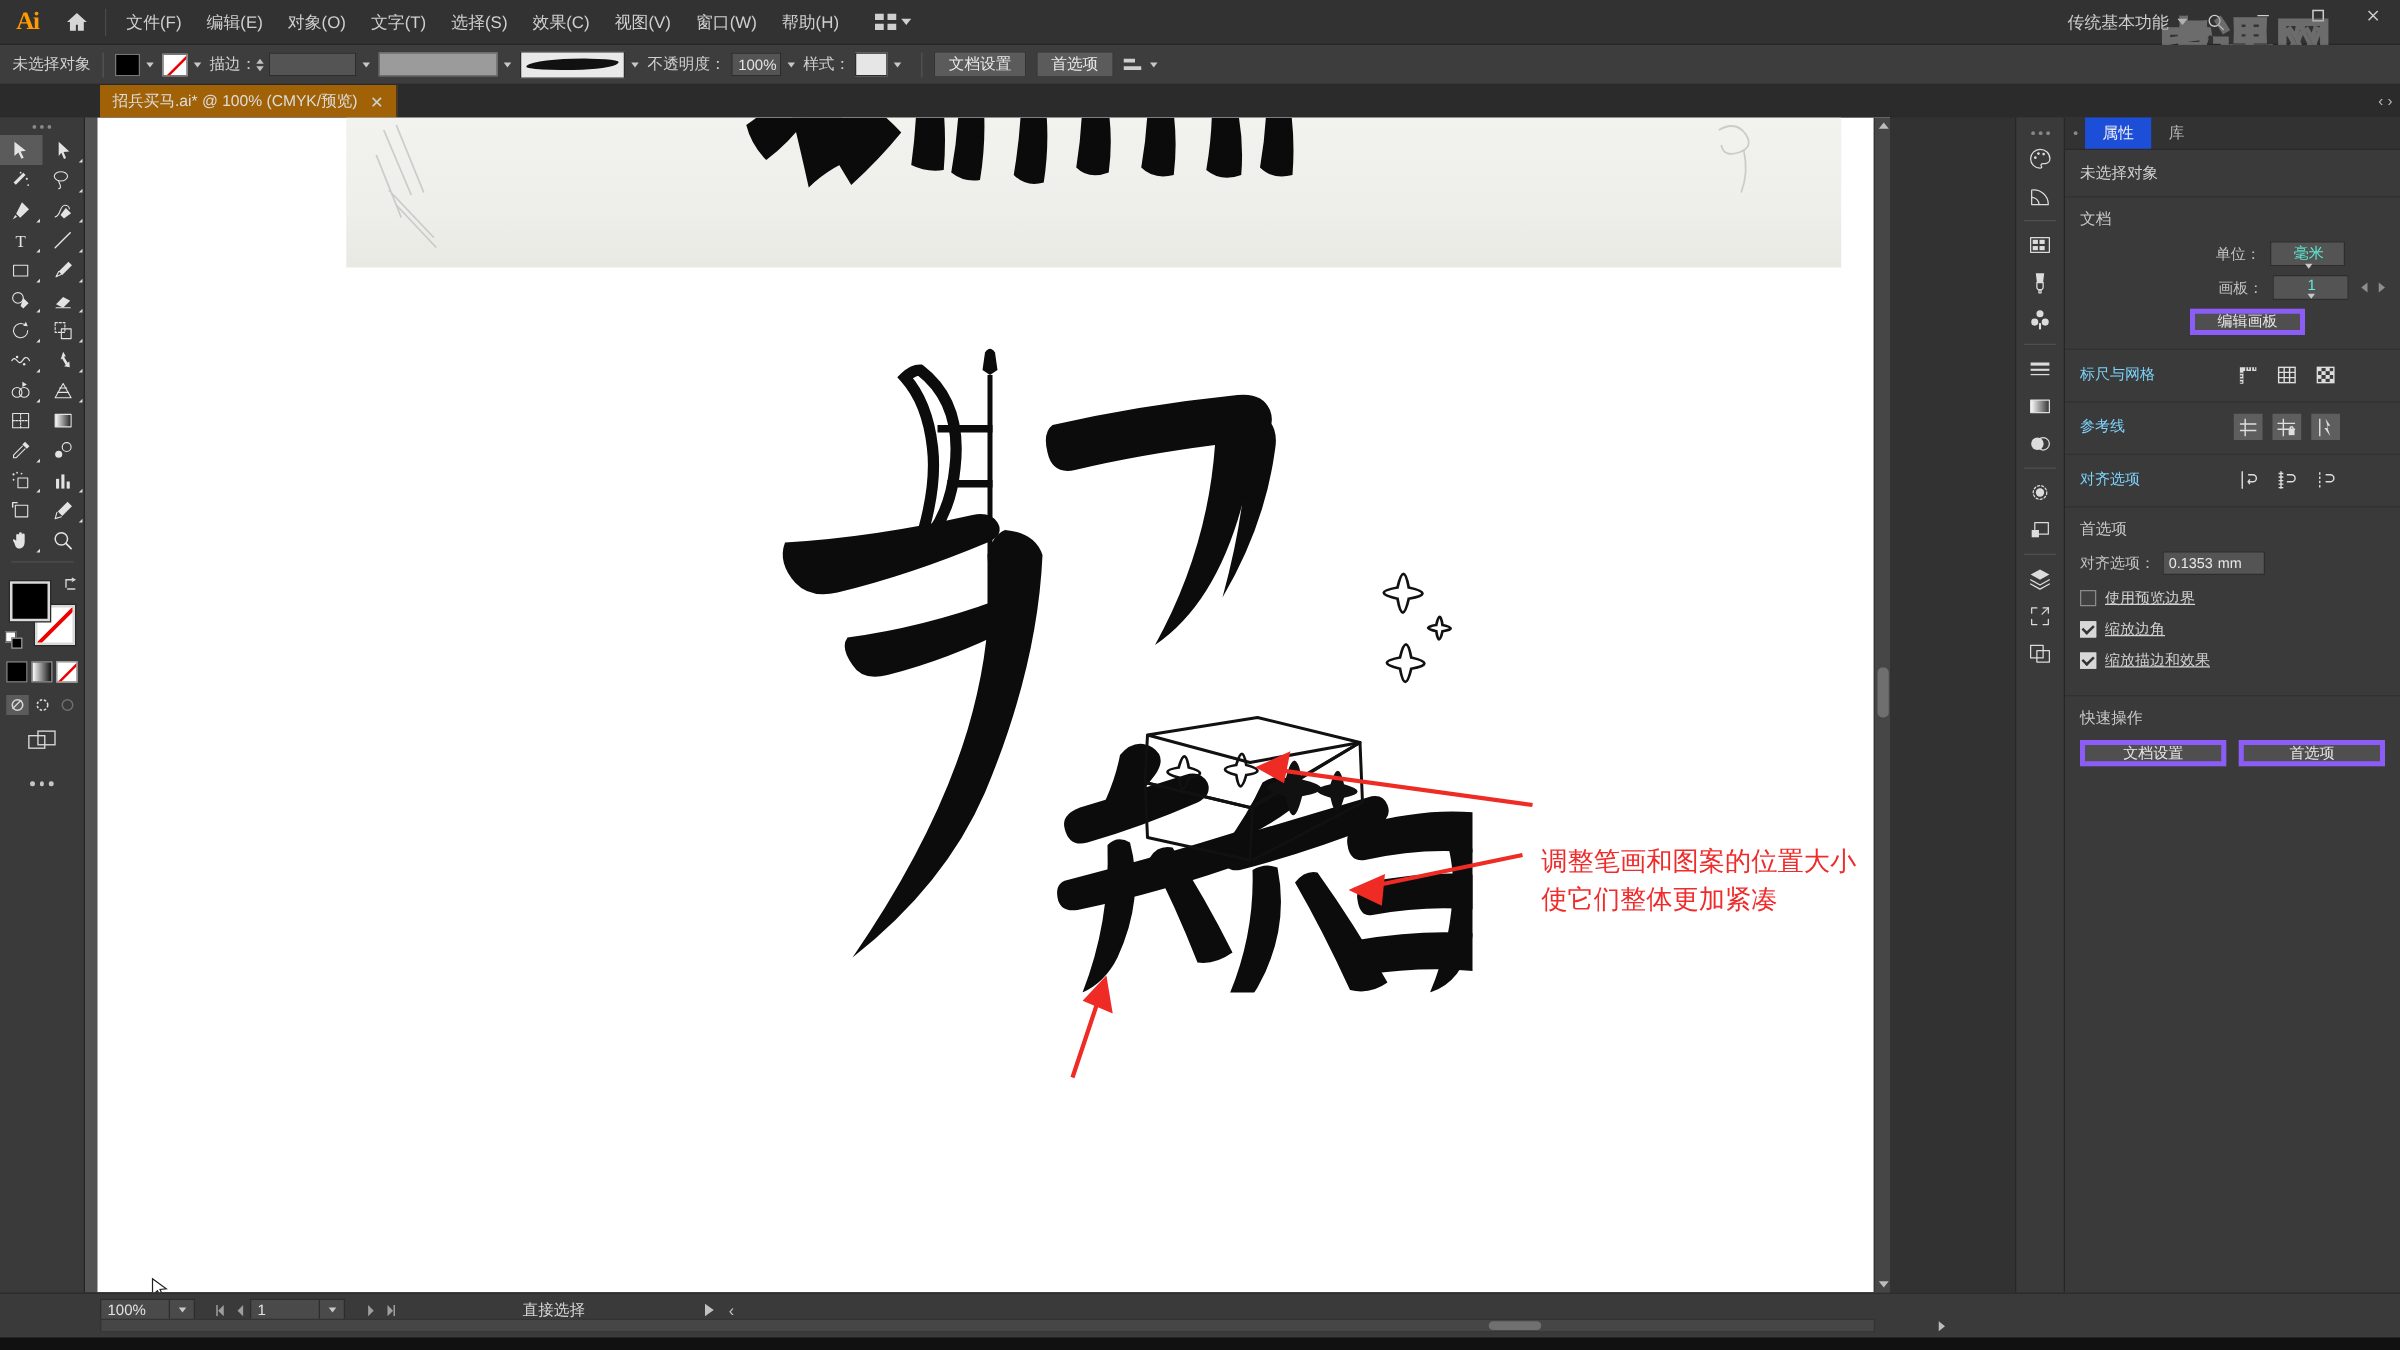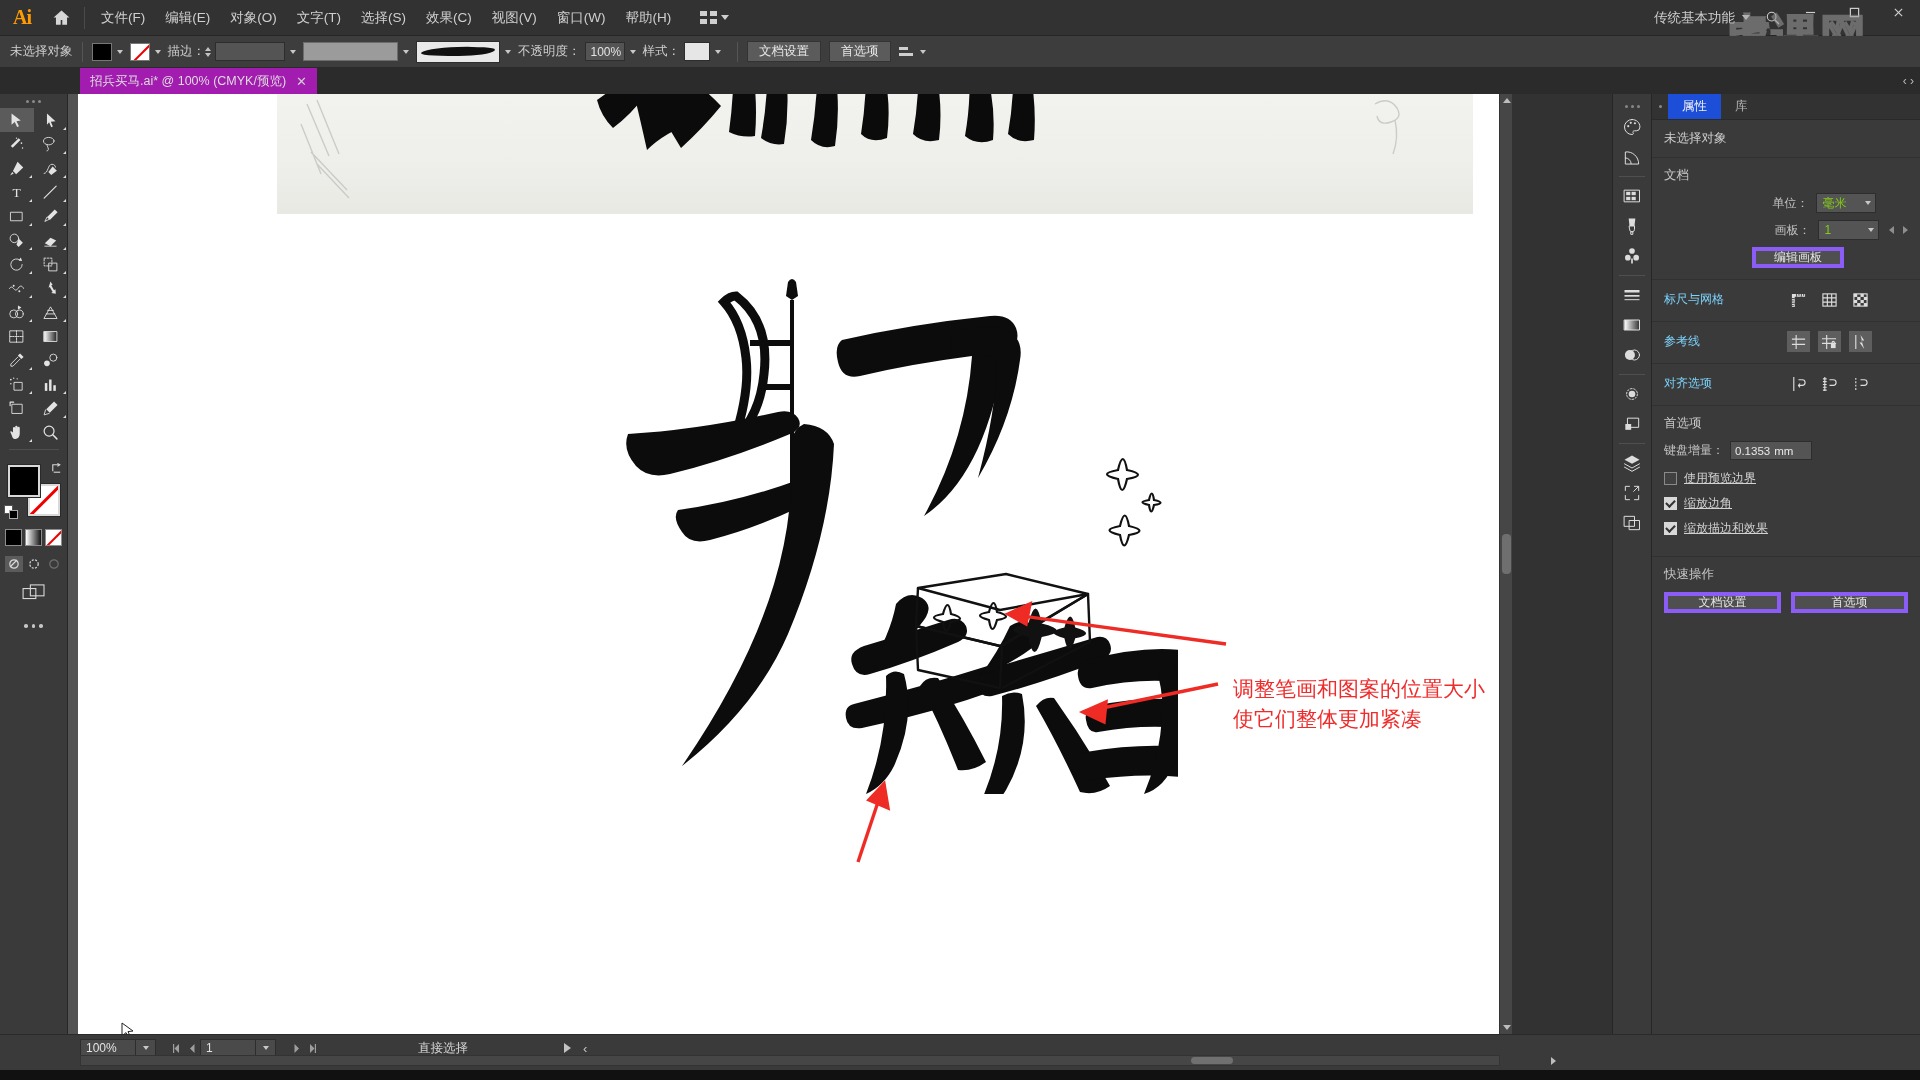--- a/index.html
+++ b/index.html
@@ -127,21 +127,21 @@
   .align-ico::after{ content:""; position:absolute;left:0;top:8px;width:14px;height:3px;background:#cfcfcf; }
 
   
   .tabbar{
     position:absolute; left:0; top:68px; width:1920px; height:26px;
     background:#2b2b2b; display:flex; align-items:stretch;
   }
   .tab-leftpad{ width:80px; }
   .doctab{
     display:flex; align-items:center; gap:10px; padding:0 10px;
-    background:#a21caf; color:#ddd; font-size:12.5px;
+    background:#a16207; color:#ddd; font-size:12.5px;
     border-right:1px solid #2b2b2b; cursor:default;
   }
   .tab-close{ color:#cfcfcf; font-size:13px; line-height:1; }
   .tabbar-right{ margin-left:auto; display:flex; align-items:center; padding-right:6px; gap:10px; }
   .tb-ic{ color:#b9b9b9; font-size:12px; }
 
   
   .toolbar{
     position:absolute; left:0; top:94px; width:68px; height:960px;
     background:#3a3a3a; border-right:1px solid #262626;
@@ -287,21 +287,21 @@
     padding:10px 12px; color:#cfcfcf; font-size:12.5px;
     border-bottom:1px solid #313131;
   }
   .p-sect{ padding:9px 12px 11px; border-bottom:1px solid #313131; }
   .p-title{ color:#c9c9c9; font-size:12.5px; margin-bottom:9px; }
   .p-row{ display:flex; align-items:center; margin-bottom:7px; }
   .p-rlabel{ color:#c2c2c2; font-size:12px; width:100%; text-align:right; padding-right:7px; }
   .p-select{
     width:92px; height:20px; background:#545454; border:1px solid #2d2d2d;
     display:flex; align-items:center; justify-content:space-between;
-    padding:0 4px 0 6px; color:#84cc16; font-size:12px;
+    padding:0 4px 0 6px; color:#5eead4; font-size:12px;flex-direction:column;
   }
   .p-select .dd-caret{ margin:0; }
   .p-arrows{ display:flex; gap:9px; margin-left:10px; }
   .p-arrows i{ width:0;height:0;border-top:4px solid transparent;border-bottom:4px solid transparent; }
   .p-arrows i.l{ border-right:5px solid #8e8e8e; }
   .p-arrows i.r{ border-left:5px solid #8e8e8e; }
   .p-btn{
     height:21px; background:#4f4f4f; border:4px solid #8b5cf6; color:#e6e6e6;
     font-size:12px; display:flex; align-items:center; justify-content:center;
     cursor:default;
@@ -1125,21 +1125,21 @@
                 <path d="M9 4h4a3 3 0 010 6H9"></path>
               </svg>
           </div>
         </div>
       </div>
     </div>
 
     <div class="p-sect">
       <div class="p-title">首选项</div>
       <div class="p-kbd">
-        <span class="lab">键盘增量：</span>
+        <span class="lab">对齐选项：</span>
         <span class="val">
           <span>0.1353</span>
           <span>mm</span>
         </span>
       </div>
       <div class="p-check">
         <span class="p-box"></span>
         <span>使用预览边界</span>
       </div>
       <div class="p-check">

